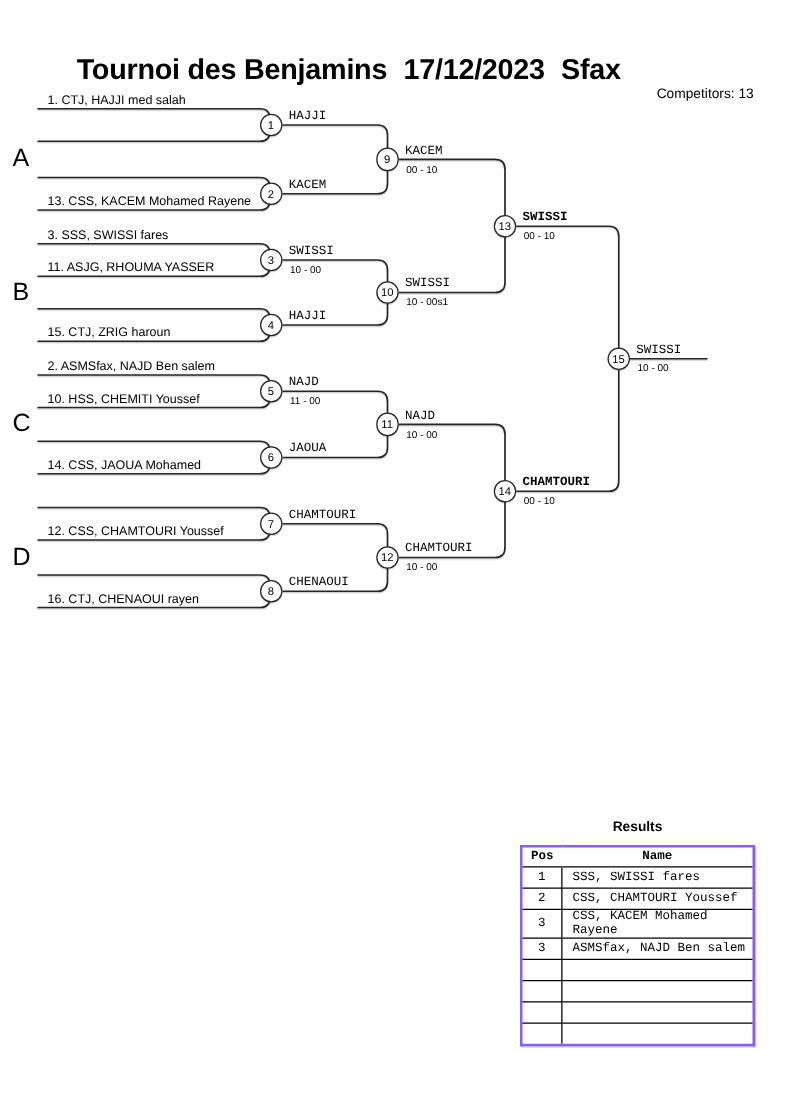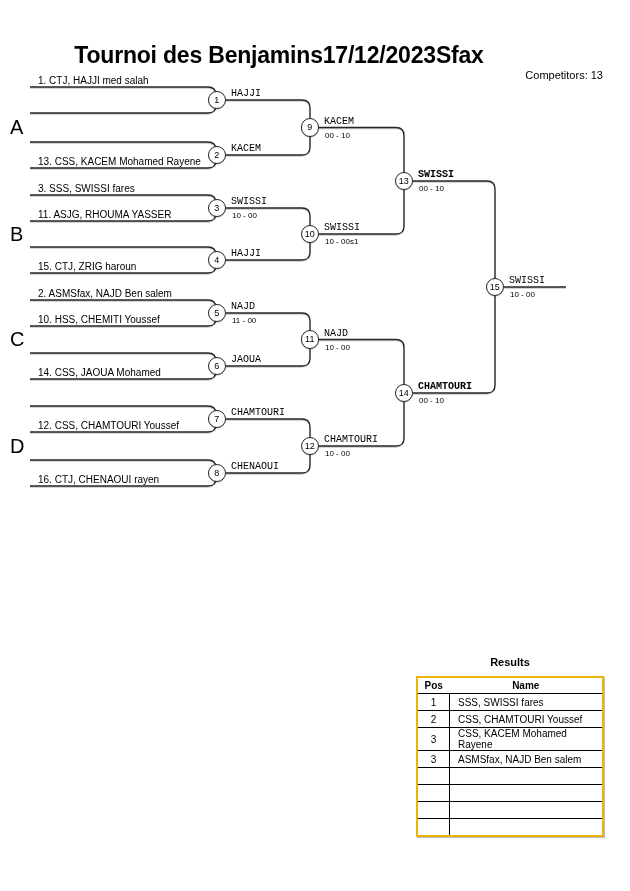--- a/index.html
+++ b/index.html
@@ -2,42 +2,43 @@
 <html><head>
 <meta charset="utf-8">
 <style>
   html,body{margin:0;padding:0;background:#fff;}
   .page{
     position:relative;width:630px;height:891px;background:#fff;overflow:hidden;
     font-family:"Liberation Sans","DejaVu Sans",sans-serif;color:#000;
   }
   .title{
     position:absolute;top:42px;left:0;width:558px;
-    display:flex;justify-content:center;align-items:flex-start;
+    display:flex;justify-content:center;align-items:flex-start;gap:13px;
     font-size:23px;font-weight:bold;white-space:nowrap;letter-spacing:-0.2px;
   }
   .title .cat{margin-left:7px;}
   .competitors{position:absolute;top:69px;right:27px;font-size:11px;}
   svg.lines{position:absolute;left:0;top:0;filter:drop-shadow(0 1px 0 rgba(0,0,0,0.22));}
   svg.lines path{fill:none;stroke:#262626;stroke-width:1.3;}
   .group-label{position:absolute;left:10px;font-size:20px;line-height:22px;}
   .seed{position:absolute;left:38px;font-size:10px;line-height:13px;white-space:nowrap;}
   .mcircle{
     position:absolute;width:16.5px;height:16.5px;border:1.2px solid #262626;border-radius:50%;
     background:#fff;font-size:9px;line-height:16.5px;text-align:center;
     box-shadow:0 1px 0 rgba(0,0,0,0.15);
   }
   .wname{position:absolute;font-size:10px;line-height:12px;white-space:nowrap;font-family:Liberation Mono, monospace;}
   .wname.bold{font-weight:bold;}
   .wscore{position:absolute;font-size:8px;line-height:10px;white-space:nowrap;}
   .results{position:absolute;left:416px;top:656px;width:188px;}
   .results-title{text-align:center;font-weight:bold;font-size:11px;margin:0 0 8px 0;}
   table.res{
-    width:100%;border-collapse:collapse;border:2px solid #eab308;background:#fff;
+    width:100%;border-collapse:collapse;border:2px solid #8b5cf6;background:#fff;
     box-shadow:1px 1px 0 rgba(0,0,0,0.25);
+    font-family:Liberation Mono, monospace;
   }
   table.res th{font-size:10px;font-weight:bold;height:15px;border-bottom:1px solid #000;padding:0;}
   table.res td{font-size:10px;height:16px;border-bottom:1px solid #000;padding:0;}
   table.res td.pos{width:31px;text-align:center;border-right:1px solid #000;}
   table.res td.name{padding-left:8px;text-align:left;}
   table.res tr:last-child td{border-bottom:none;}
 </style>
 </head>
 <body>
 

